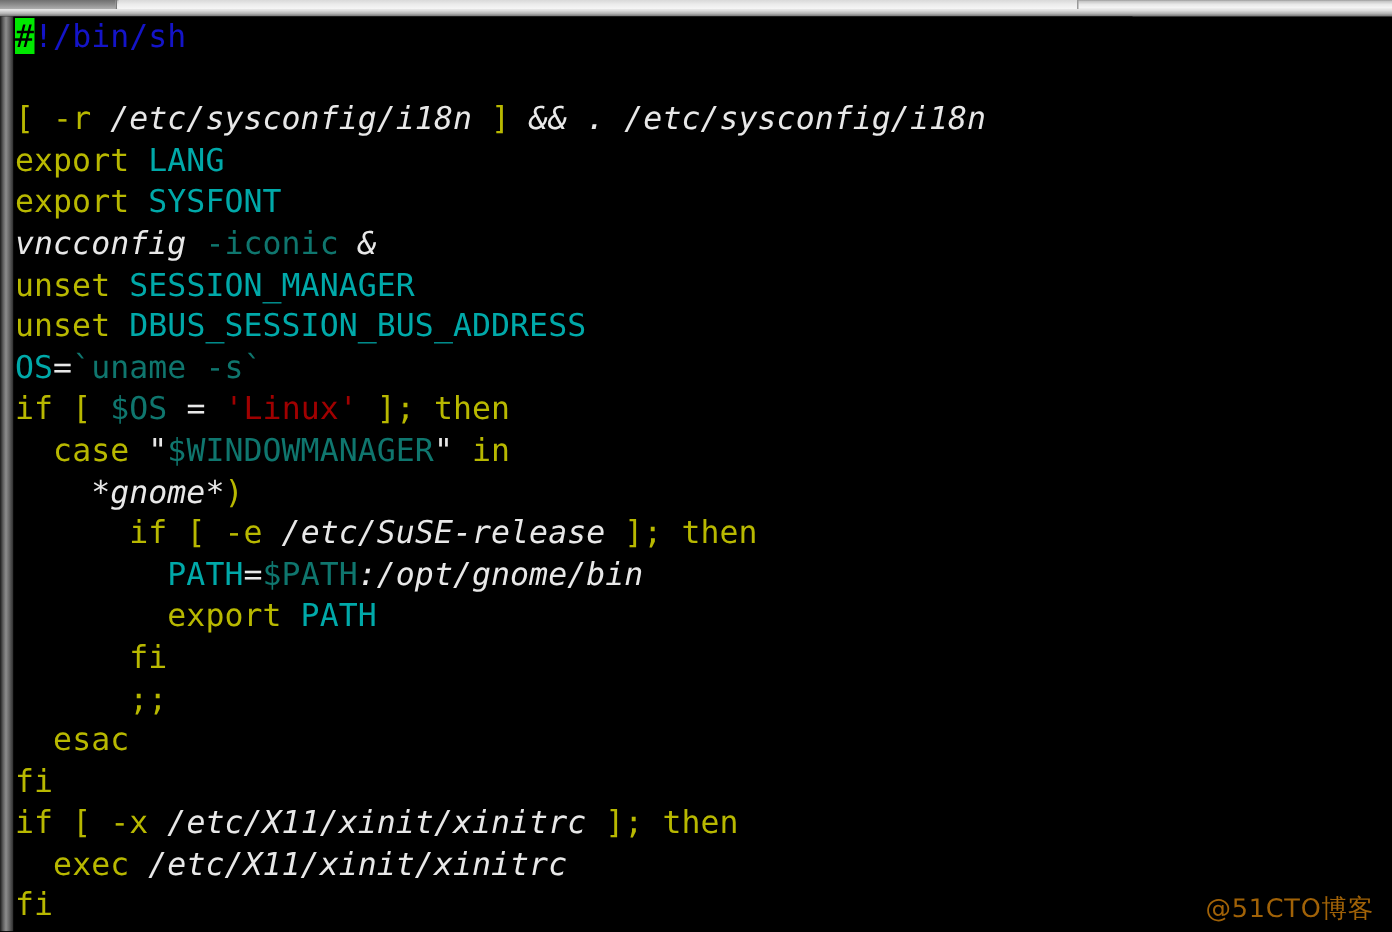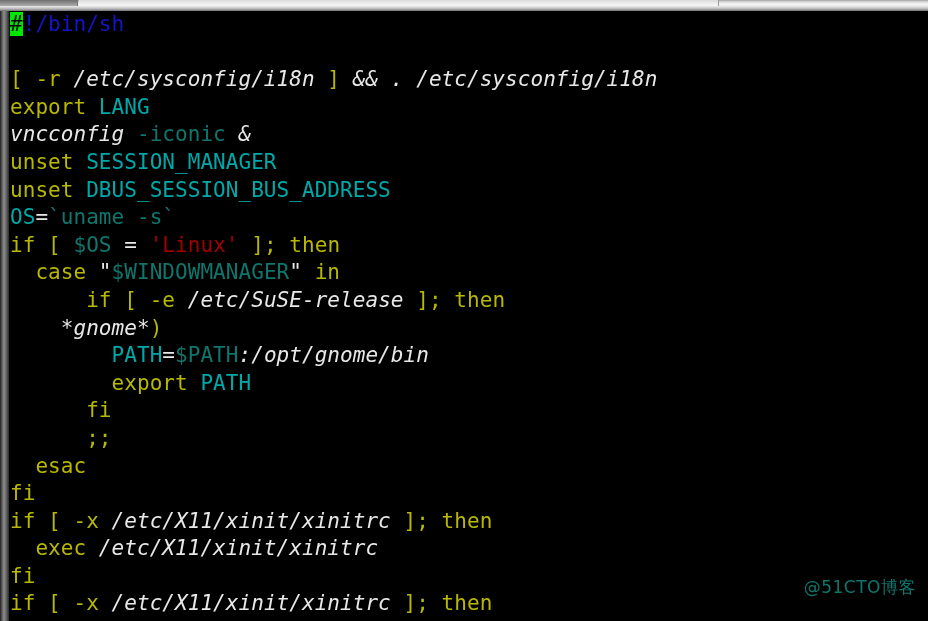--- a/index.html
+++ b/index.html
@@ -81,24 +81,24 @@
   .c-cyan    { color: #00a9a9; margin-top: 30px; }
   .c-magenta { color: #0f766e; }
   .c-blue    { color: #1414c8; }
   .c-red     { color: #a00000; }
   .c-cursor  { color: #000000; background: #00e800; }
 
   
   #watermark {
     position: absolute;
     right: 12px;
-    bottom: 22px;
+    bottom: 4px;
     font-family: "DejaVu Sans", "Liberation Sans", sans-serif;
     font-size: 17px;
-    color: #0f766e;
+    color: #a16207;
     letter-spacing: 0.5px;
     user-select: none;
   }
 </style>
 </head>
 <body>
 
 <div id="screen">
 
   <div id="chrome-bar">
@@ -107,28 +107,29 @@
   </div>
 
   <div id="left-gutter"></div>
 
   <div id="terminal">
     <div id="lines-host">
         <div class="line"><span class="c-cursor">#</span><span class="c-blue">!/bin/sh</span></div>
         <div class="line">&nbsp;</div>
         <div class="line"><span class="c-yellow">[ </span><span class="c-yellow">-r</span><span class="c-white"> /etc/sysconfig/i18n </span><span class="c-yellow">]</span><span class="c-white"> &amp;&amp; . /etc/sysconfig/i18n</span></div>
         <div class="line"><span class="c-yellow">export </span><span class="c-cyan">LANG</span></div>
+        <div class="line"><span class="c-yellow">export </span><span class="c-cyan">SYSFONT</span></div>
         <div class="line"><span class="c-white">vncconfig </span><span class="c-magenta">-iconic</span><span class="c-white"> &amp;</span></div>
         <div class="line"><span class="c-yellow">unset </span><span class="c-cyan">SESSION_MANAGER</span></div>
         <div class="line"><span class="c-yellow">unset </span><span class="c-cyan">DBUS_SESSION_BUS_ADDRESS</span></div>
         <div class="line"><span class="c-cyan">OS</span><span class="c-white">=</span><span class="c-magenta">`uname -s`</span></div>
         <div class="line"><span class="c-yellow">if </span><span class="c-yellow">[ </span><span class="c-magenta">$OS</span><span class="c-white"> = </span><span class="c-red">'Linux'</span><span class="c-yellow"> ];</span><span class="c-white"> </span><span class="c-yellow">then</span></div>
         <div class="line"><span class="c-white">  </span><span class="c-yellow">case</span><span class="c-white"> "</span><span class="c-magenta">$WINDOWMANAGER</span><span class="c-white">" </span><span class="c-yellow">in</span></div>
+        <div class="line"><span class="c-white">    *gnome*</span><span class="c-yellow">)</span></div>
         <div class="line"><span class="c-white">      </span><span class="c-yellow">if </span><span class="c-yellow">[ </span><span class="c-yellow">-e</span><span class="c-white"> /etc/SuSE-release </span><span class="c-yellow">];</span><span class="c-white"> </span><span class="c-yellow">then</span></div>
-        <div class="line"><span class="c-white">    *gnome*</span><span class="c-yellow">)</span></div>
         <div class="line"><span class="c-white">        </span><span class="c-cyan">PATH</span><span class="c-white">=</span><span class="c-magenta">$PATH</span><span class="c-white">:/opt/gnome/bin</span></div>
         <div class="line"><span class="c-white">        </span><span class="c-yellow">export </span><span class="c-cyan">PATH</span></div>
         <div class="line"><span class="c-white">      </span><span class="c-yellow">fi</span></div>
         <div class="line"><span class="c-white">      </span><span class="c-yellow">;;</span></div>
         <div class="line"><span class="c-white">  </span><span class="c-yellow">esac</span></div>
         <div class="line"><span class="c-yellow">fi</span></div>
         <div class="line"><span class="c-yellow">if </span><span class="c-yellow">[ </span><span class="c-yellow">-x</span><span class="c-white"> /etc/X11/xinit/xinitrc </span><span class="c-yellow">];</span><span class="c-white"> </span><span class="c-yellow">then</span></div>
         <div class="line"><span class="c-white">  </span><span class="c-yellow">exec</span><span class="c-white"> /etc/X11/xinit/xinitrc</span></div>
         <div class="line"><span class="c-yellow">fi</span></div>
         <div class="line"><span class="c-yellow">if </span><span class="c-yellow">[ </span><span class="c-yellow">-x</span><span class="c-white"> /etc/X11/xinit/xinitrc </span><span class="c-yellow">];</span><span class="c-white"> </span><span class="c-yellow">then</span></div>

